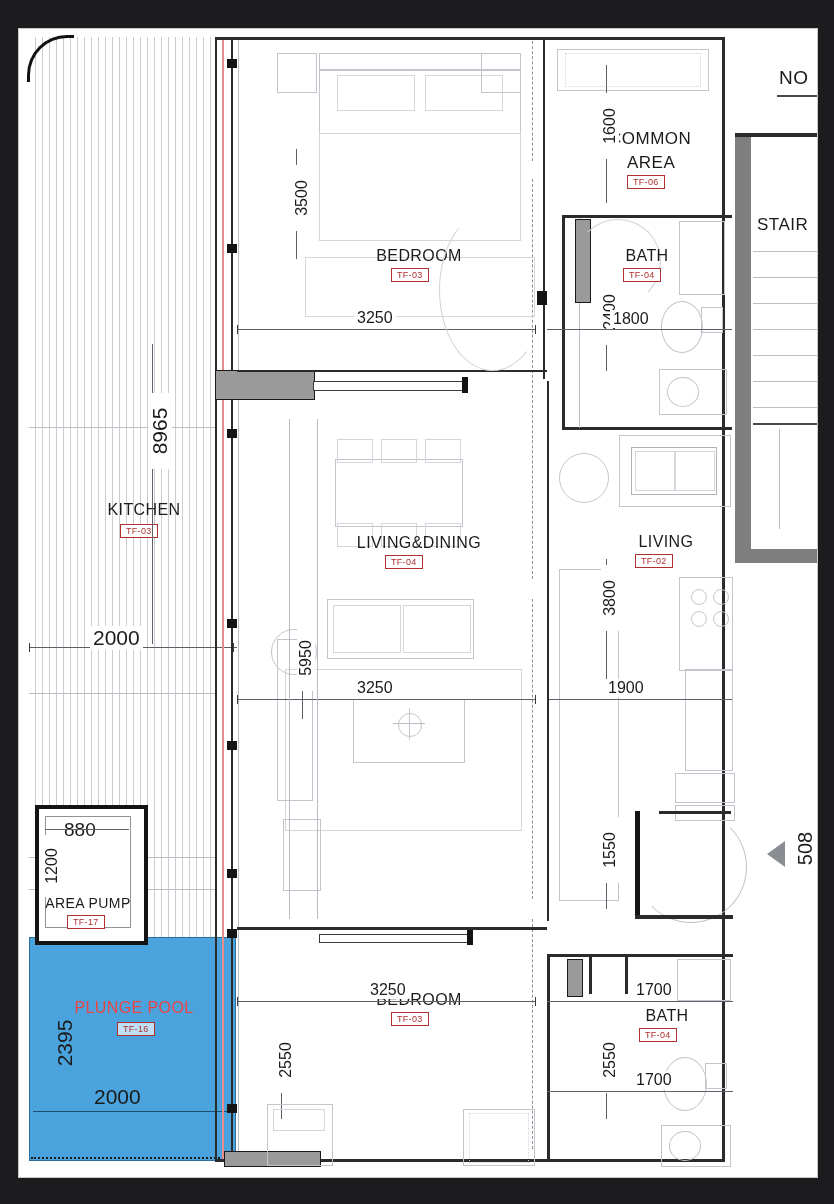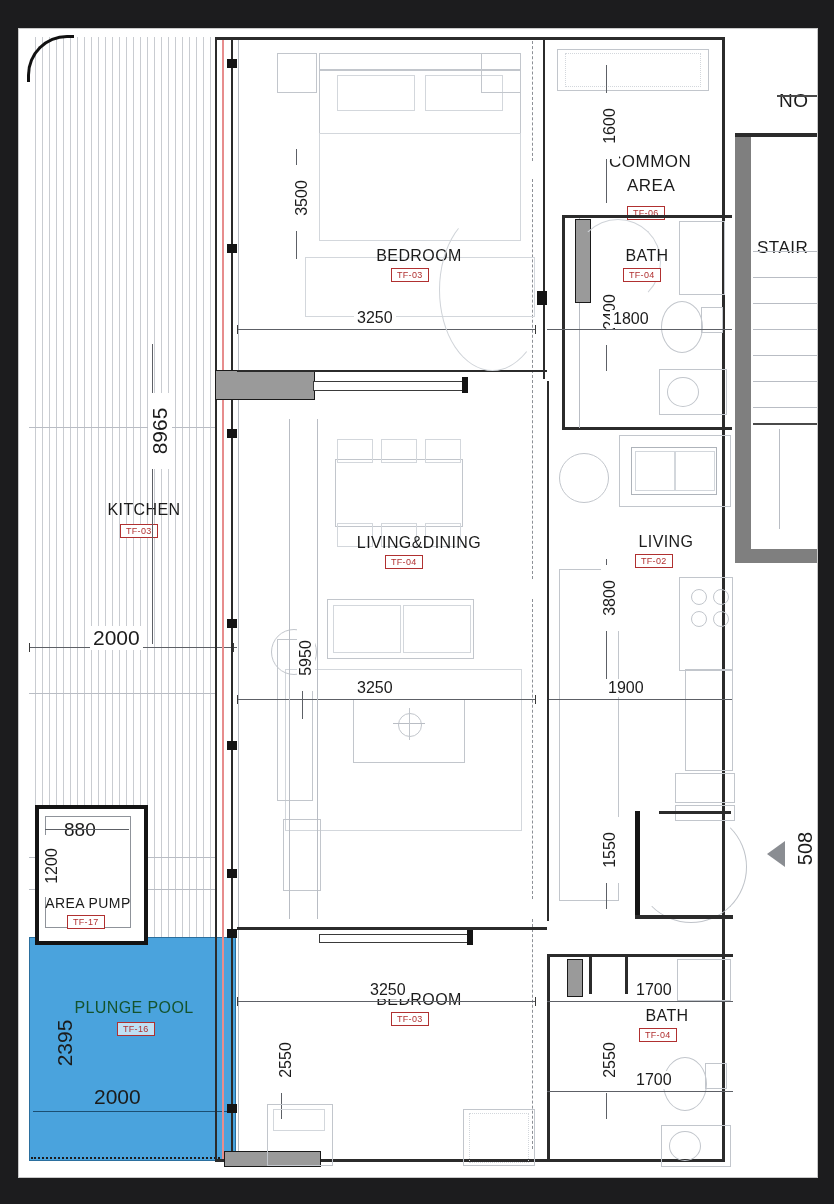--- a/index.html
+++ b/index.html
@@ -93,21 +93,21 @@
   .dim-text.vert {
     transform-origin: center center;
     transform: rotate(-90deg);
   }
   .label-plain {
     position: absolute;
     font-size: 15px;
     color: #1b1b1b;
     white-space: nowrap;
   }
-  .label-plain.lg { font-size: 17px; letter-spacing: .5px; margin-top: 23px; }
+  .label-plain.lg { font-size: 17px; letter-spacing: .5px; }
 
   
   .fl { position: absolute; border: 1px solid #c2c6cc; }
   .fl2 { position: absolute; border: 1px solid #aeb3ba; }
   .fl-soft { position: absolute; border: 1px solid #d3d7dc; }
 
   .arc {
     position: absolute;
     border: 1px solid #cfd3d8;
     border-radius: 50%;
@@ -144,21 +144,21 @@
     <div class="room-name big" style="left:60px; top:472px; width:130px;">KITCHEN</div>
     <div class="tag" style="left:101px; top:495px;">TF-03</div>
 
     <div class="abs dim-h" style="left:10px; top:618px; width:208px;"></div>
     <div class="dim-text lg" style="left:71px; top:597px;">2000</div>
 
     <div class="abs dim-v" style="left:133px; top:315px; height:300px;"></div>
     <div class="dim-text lg vert" style="left:103px; top:390px; width:70px; text-align:center;">8965</div>
 
     <div class="abs pool-fill" style="left:10px; top:908px; width:205px; height:222px;"></div>
-    <div class="room-name big" style="left:40px; top:970px; width:150px; color:#14532d;">PLUNGE POOL</div>
+    <div class="room-name big" style="left:40px; top:970px; width:150px; color:#ef4444;">PLUNGE POOL</div>
     <div class="tag" style="left:98px; top:993px; background:#bfe0f4;">TF-16</div>
     <div class="abs dim-h" style="left:14px; top:1082px; width:200px; background:#1b4f72;"></div>
     <div class="dim-text lg" style="left:72px; top:1056px; background:transparent;">2000</div>
     <div class="dim-text lg vert" style="left:8px; top:1002px; width:70px; text-align:center; background:transparent;">2395</div>
     <div class="abs dot-line-h" style="left:12px; top:1128px; width:200px;"></div>
 
     <div class="abs" style="left:16px; top:776px; width:105px; height:132px; border:4px solid #141414; background:#fff;"></div>
     <div class="abs" style="left:26px; top:787px; width:84px; height:110px; border:1px solid #8f939a;"></div>
     <div class="room-name" style="left:7px; top:866px; width:124px; font-size:14px;">AREA PUMP</div>
     <div class="tag" style="left:48px; top:886px;">TF-17</div>
@@ -214,21 +214,21 @@
 
     <div class="abs wall-thin" style="left:218px; top:341px; width:310px; height:2px;"></div>
     <div class="abs wall-thin" style="left:524px; top:10px; width:2px; height:340px;"></div>
     <div class="abs wall-solid" style="left:518px; top:262px; width:10px; height:14px;"></div>
     <div class="arc" style="left:420px; top:180px; width:105px; height:160px; border-color:#cfd3d8; border-right-color:transparent; border-top-color:transparent;"></div>
 
     <div class="abs fl" style="left:538px; top:20px; width:150px; height:40px;"></div>
     <div class="abs fl-soft" style="left:546px; top:24px; width:134px; height:32px; border-style:dotted;"></div>
     <div class="label-plain lg" style="left:590px; top:100px;">COMMON</div>
     <div class="label-plain lg" style="left:608px; top:124px;">AREA</div>
-    <div class="tag" style="left:608px; top:146px;margin-top:31px;">TF-06</div>
+    <div class="tag" style="left:608px; top:146px;">TF-06</div>
     <div class="abs dim-v" style="left:587px; top:36px; height:138px;"></div>
     <div class="dim-text vert" style="left:558px; top:88px; width:60px; text-align:center;">1600</div>
 
     <div class="abs wall-thin" style="left:543px; top:186px; width:3px; height:215px;"></div>
     <div class="abs wall-thin" style="left:543px; top:186px; width:170px; height:3px;"></div>
     <div class="abs wall-thin" style="left:543px; top:398px; width:170px; height:3px;"></div>
     <div class="abs line-grey" style="left:560px; top:189px; width:1px; height:210px;"></div>
     <div class="abs wall-grey" style="left:556px; top:190px; width:14px; height:82px;"></div>
     <div class="arc" style="left:556px; top:190px; width:84px; height:84px; border-color:#cfd3d8; border-left-color:transparent; border-bottom-color:transparent;"></div>
 

